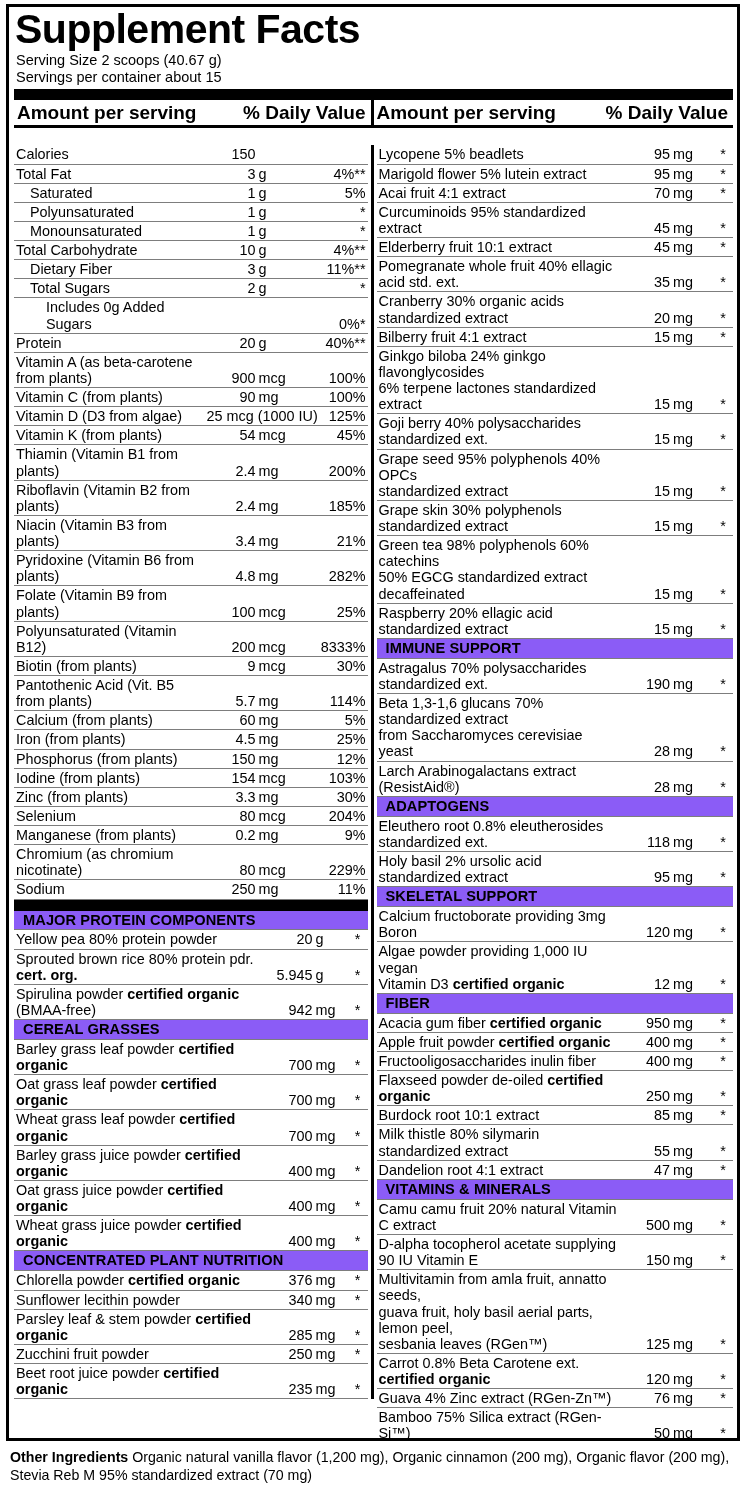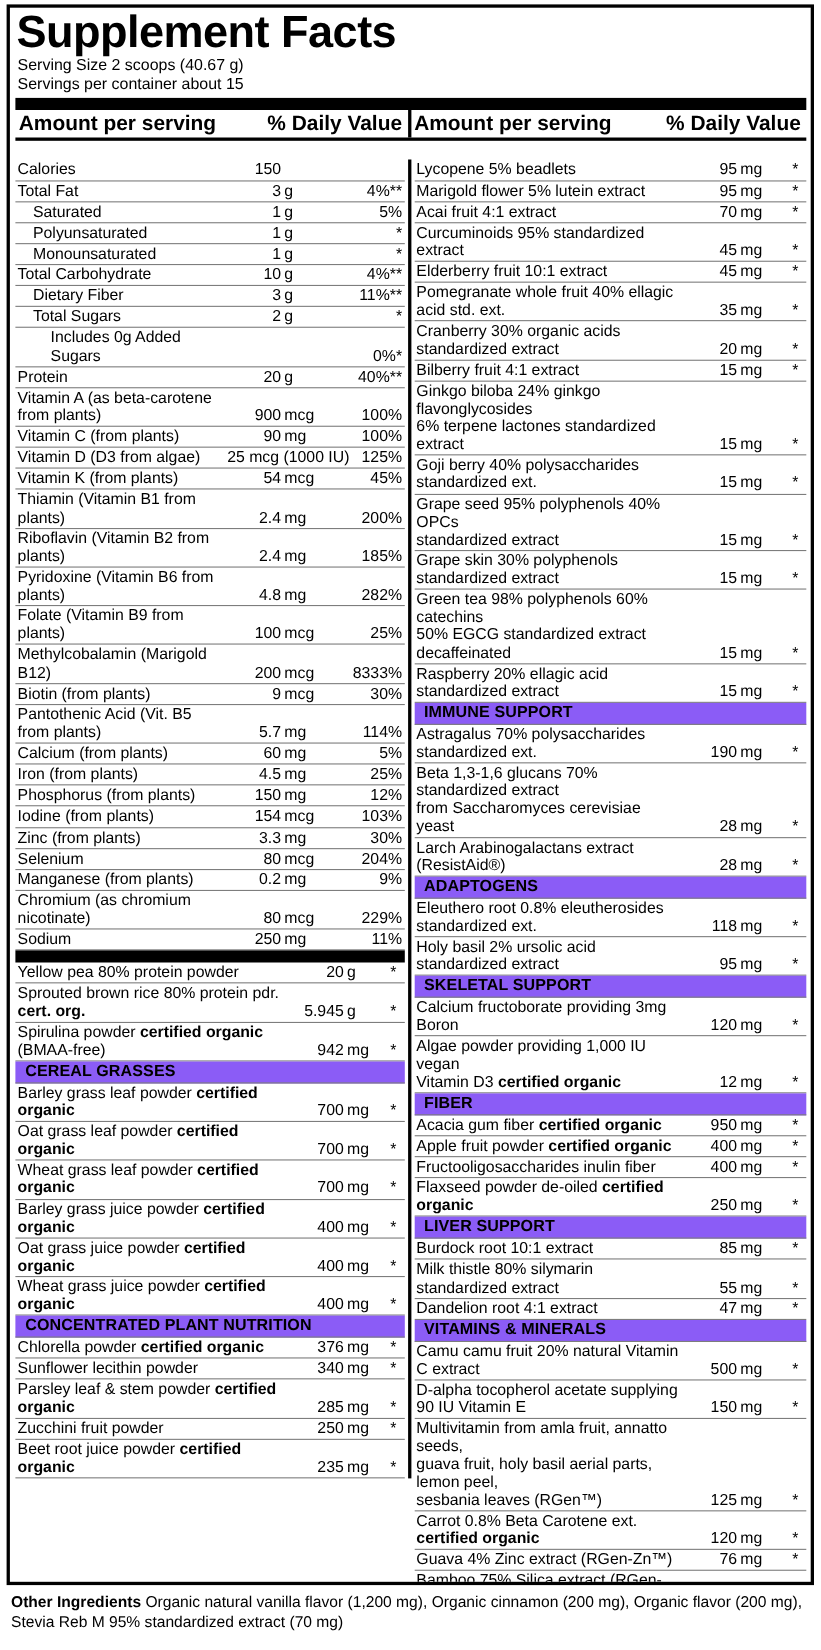--- a/index.html
+++ b/index.html
@@ -268,31 +268,36 @@
               <div class="nm">Thiamin (Vitamin B1 from plants)</div>
               <div class="amt"><span class="n">2.4</span><span class="u">mg</span></div>
               <div class="dv">200%</div>
             </div>
             <div class="row">
               <div class="nm">Riboflavin (Vitamin B2 from plants)</div>
               <div class="amt"><span class="n">2.4</span><span class="u">mg</span></div>
               <div class="dv">185%</div>
             </div>
             <div class="row">
+              <div class="nm">Niacin (Vitamin B3 from plants)</div>
+              <div class="amt"><span class="n">3.4</span><span class="u">mg</span></div>
+              <div class="dv">21%</div>
+            </div>
+            <div class="row">
               <div class="nm">Pyridoxine (Vitamin B6 from plants)</div>
               <div class="amt"><span class="n">4.8</span><span class="u">mg</span></div>
               <div class="dv">282%</div>
             </div>
             <div class="row">
               <div class="nm">Folate (Vitamin B9 from plants)</div>
               <div class="amt"><span class="n">100</span><span class="u">mcg</span></div>
               <div class="dv">25%</div>
             </div>
             <div class="row">
-              <div class="nm">Methylcobalamin (Marigold B12)</div>
+              <div class="nm">Polyunsaturated (Vitamin B12)</div>
               <div class="amt"><span class="n">200</span><span class="u">mcg</span></div>
               <div class="dv">8333%</div>
             </div>
             <div class="row">
               <div class="nm">Biotin (from plants)</div>
               <div class="amt"><span class="n">9</span><span class="u">mcg</span></div>
               <div class="dv">30%</div>
             </div>
             <div class="row">
               <div class="nm">Pantothenic Acid (Vit. B5 from plants)</div>
@@ -340,20 +345,21 @@
               <div class="dv">229%</div>
             </div>
             <div class="row">
               <div class="nm">Sodium</div>
               <div class="amt"><span class="n">250</span><span class="u">mg</span></div>
               <div class="dv">11%</div>
             </div>
           </div>
         <div class="blackbar"></div>
         <div id="left-sections">
+            <div class="band" style="white-space: pre-line;">MAJOR PROTEIN COMPONENTS</div>
             <div class="row ing">
               <div class="nm">Yellow pea 80% protein powder</div>
               <div class="amt"><span class="n">20</span><span class="u">g</span></div>
               <div class="dv">*</div>
             </div>
             <div class="row ing">
               <div class="nm">Sprouted brown rice 80% protein pdr. <span class="b">cert. org.</span></div>
               <div class="amt"><span class="n">5.945</span><span class="u">g</span></div>
               <div class="dv">*</div>
             </div>
@@ -552,21 +558,20 @@
             <div class="row ing">
               <div class="nm">Fructooligosaccharides inulin fiber</div>
               <div class="amt"><span class="n">400</span><span class="u">mg</span></div>
               <div class="dv">*</div>
             </div>
             <div class="row ing">
               <div class="nm">Flaxseed powder de-oiled <span class="b">certified organic</span></div>
               <div class="amt"><span class="n">250</span><span class="u">mg</span></div>
               <div class="dv">*</div>
             </div>
-            <div class="band" style="white-space: pre-line;">LIVER SUPPORT</div>
             <div class="row ing">
               <div class="nm">Burdock root 10:1 extract</div>
               <div class="amt"><span class="n">85</span><span class="u">mg</span></div>
               <div class="dv">*</div>
             </div>
             <div class="row ing">
               <div class="nm">Milk thistle 80% silymarin standardized extract</div>
               <div class="amt"><span class="n">55</span><span class="u">mg</span></div>
               <div class="dv">*</div>
             </div>

